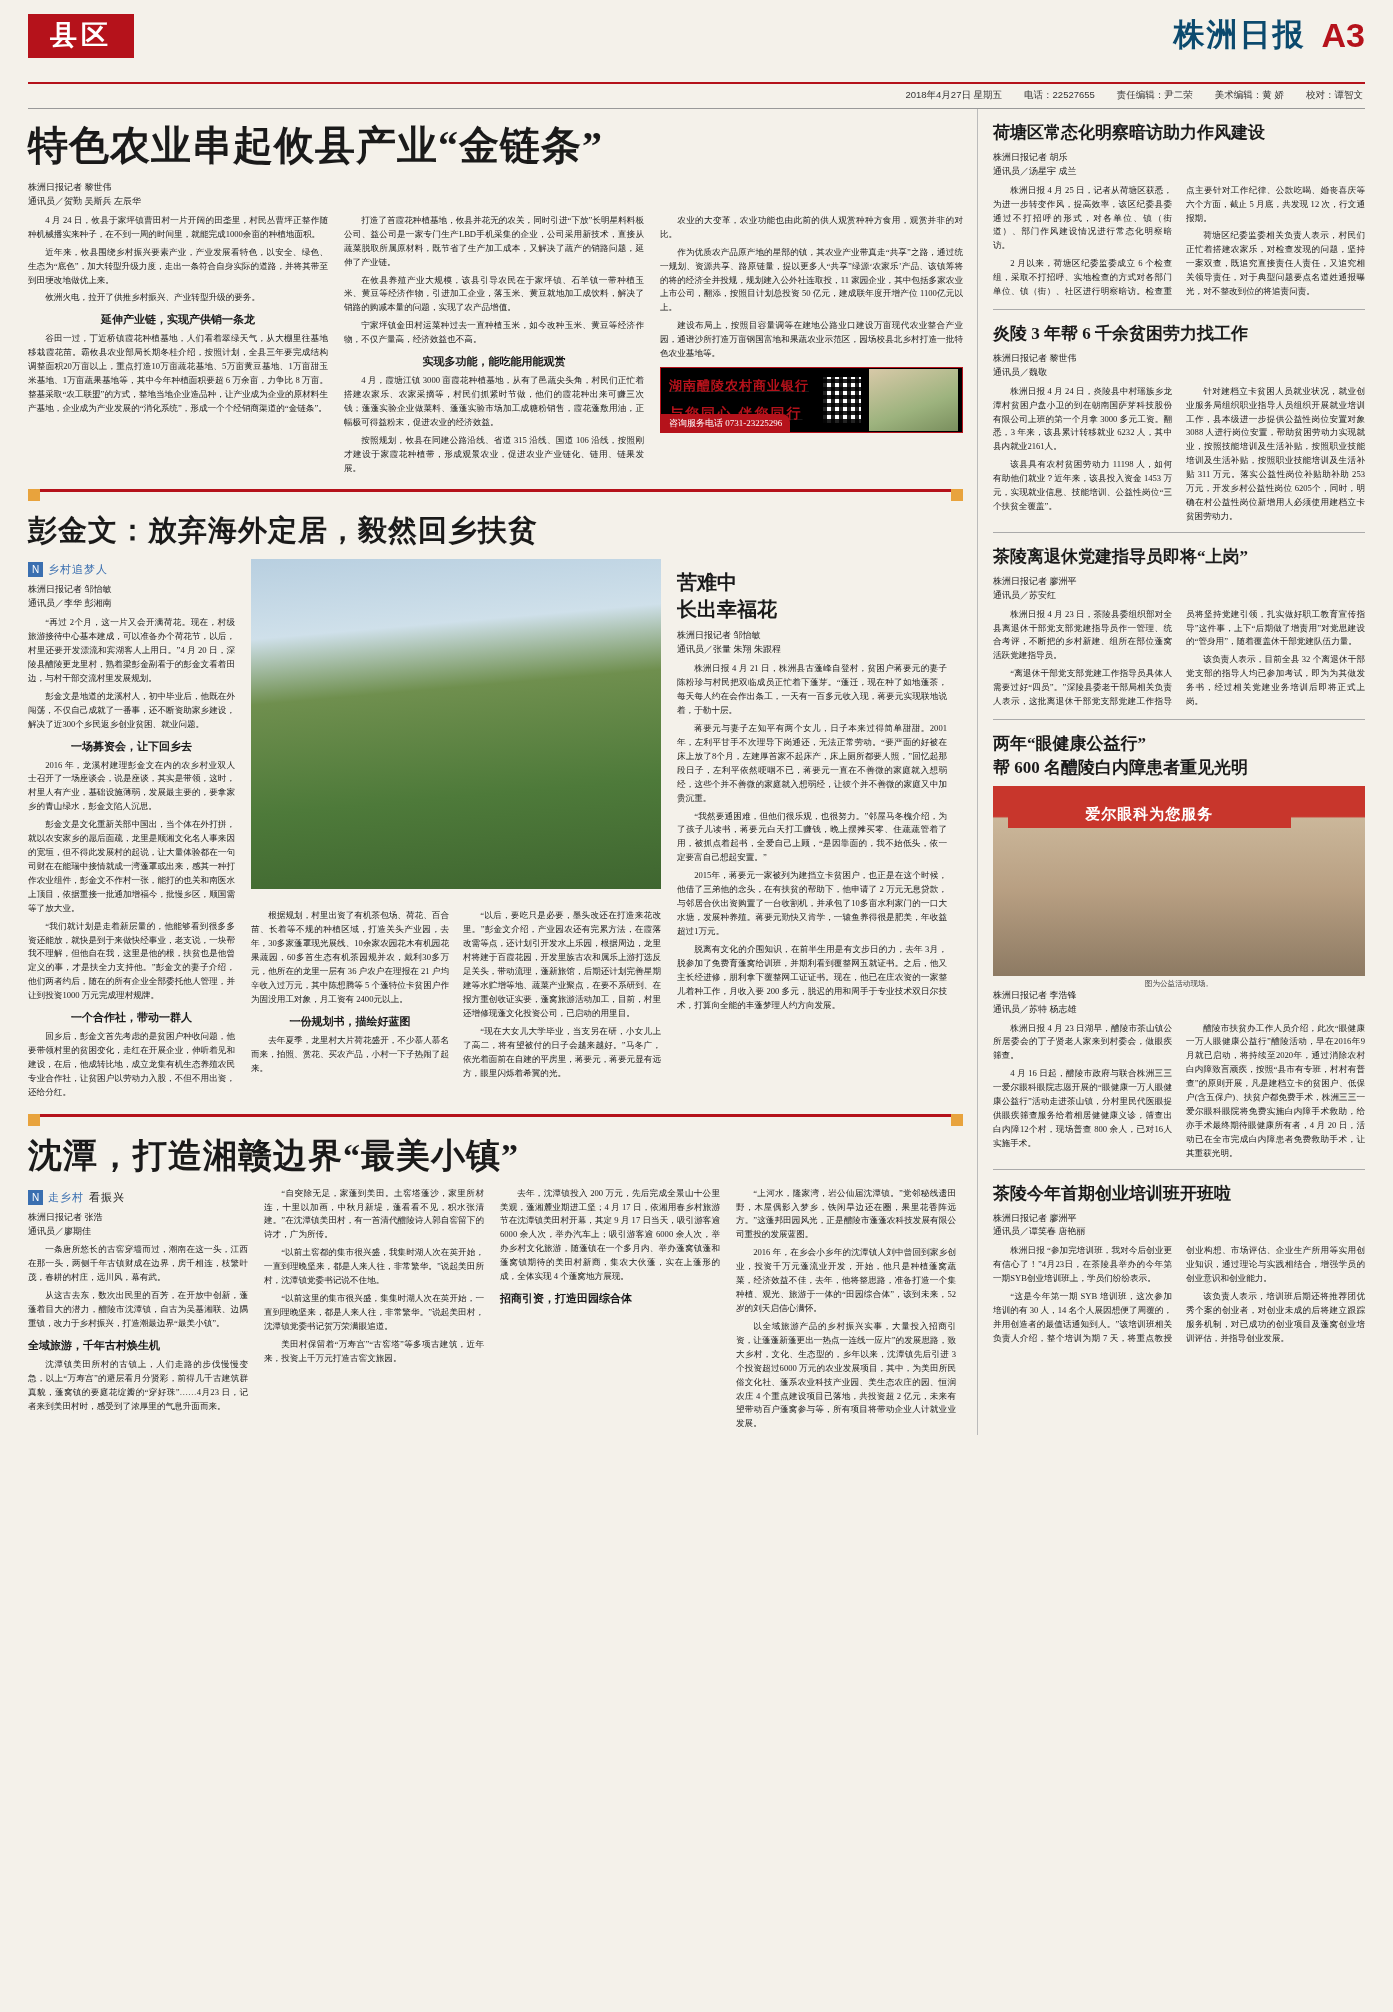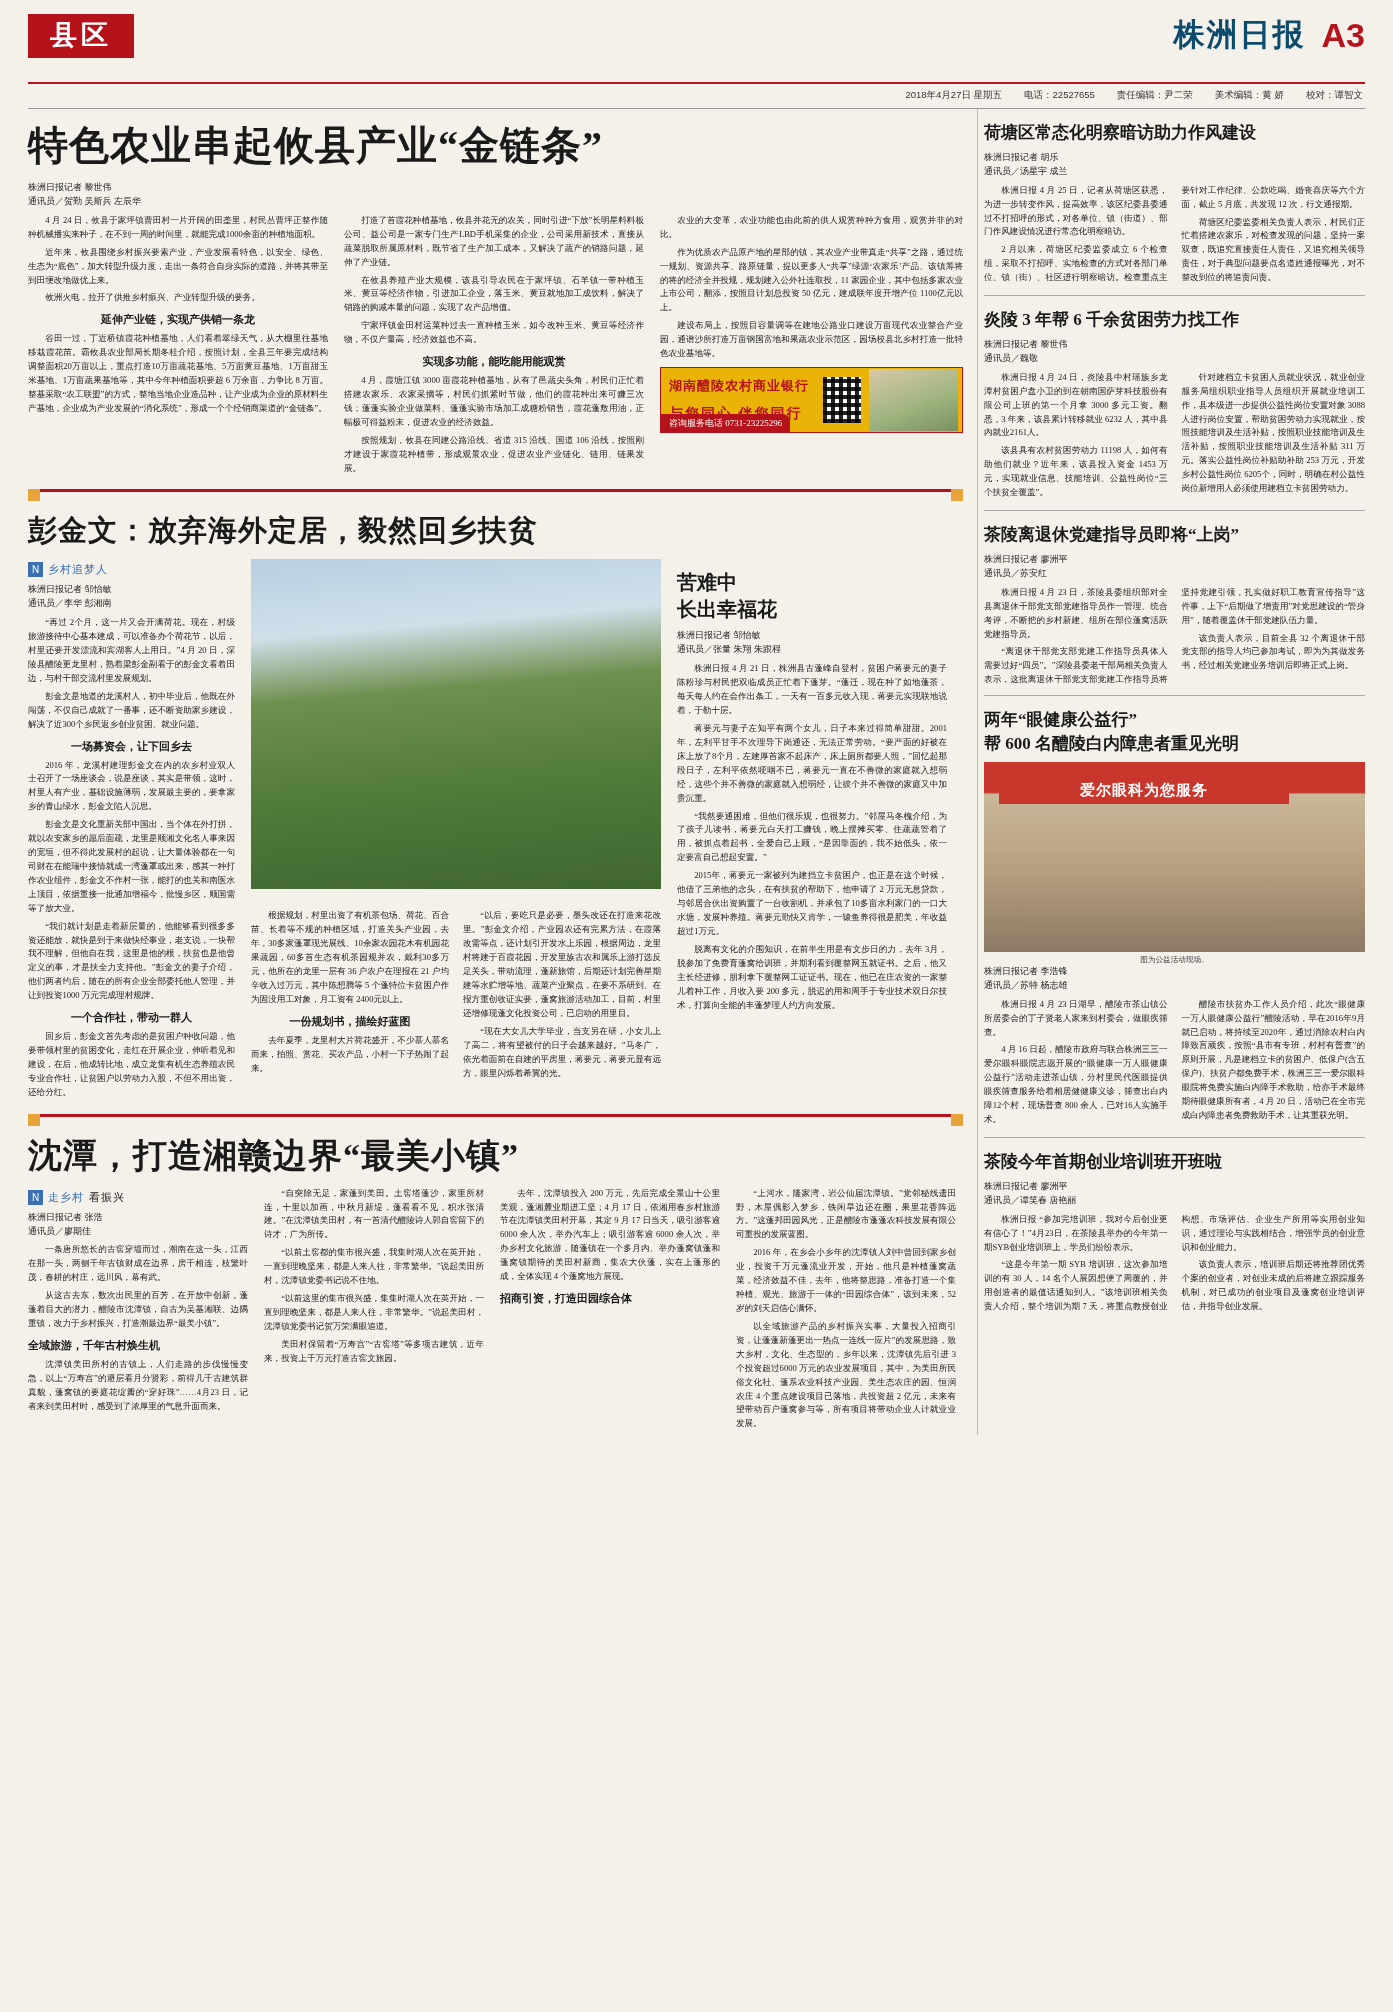--- a/index.html
+++ b/index.html
@@ -59,21 +59,21 @@
   .dateline{
     display:flex;justify-content:flex-end;gap:22px;
     font-family:"Liberation Sans","DejaVu Sans",sans-serif;
     font-size:9.5px;color:#333;
     padding:5px 2px 6px 0;
     border-bottom:1px solid #999;
   }
   
   .cols{display:flex;gap:14px;}
   .left{width:935px;}
-  .right{width:386px;border-left:1px solid #bbb;padding-left:6px;}
+  .right{width:386px;border-left:1px solid #bbb;padding-left:15px;}
 
   .headline1{
     font-family:"Liberation Serif","DejaVu Serif",serif;
     font-weight:bold;
     font-size:40px;
     letter-spacing:1px;
     line-height:1.25;
     margin:12px 0 10px;
   }
   .byline{
@@ -88,26 +88,27 @@
   .body1{font-size:8.6px;line-height:1.62;text-align:justify;}
   .sub{
     font-weight:bold;font-size:11px;margin:6px 0 3px;
     text-align:center;
   }
   p{margin:0 0 4px;text-indent:2em;}
 
   
   .ad{
     border:1px solid #b5121b;
-    background:#eab308;
+    background:#000000;
     height:64px;
     display:flex;align-items:center;
     margin-top:6px;
     position:relative;
     overflow:hidden;
+    text-decoration:underline;
   }
   .ad-left{
     width:60%;
     padding:6px 8px;
   }
   .ad-bank{
     color:#b5121b;font-weight:bold;font-size:13px;letter-spacing:1px;
   }
   .ad-slogan{
     color:#b5121b;font-size:14px;font-weight:bold;letter-spacing:2px;

